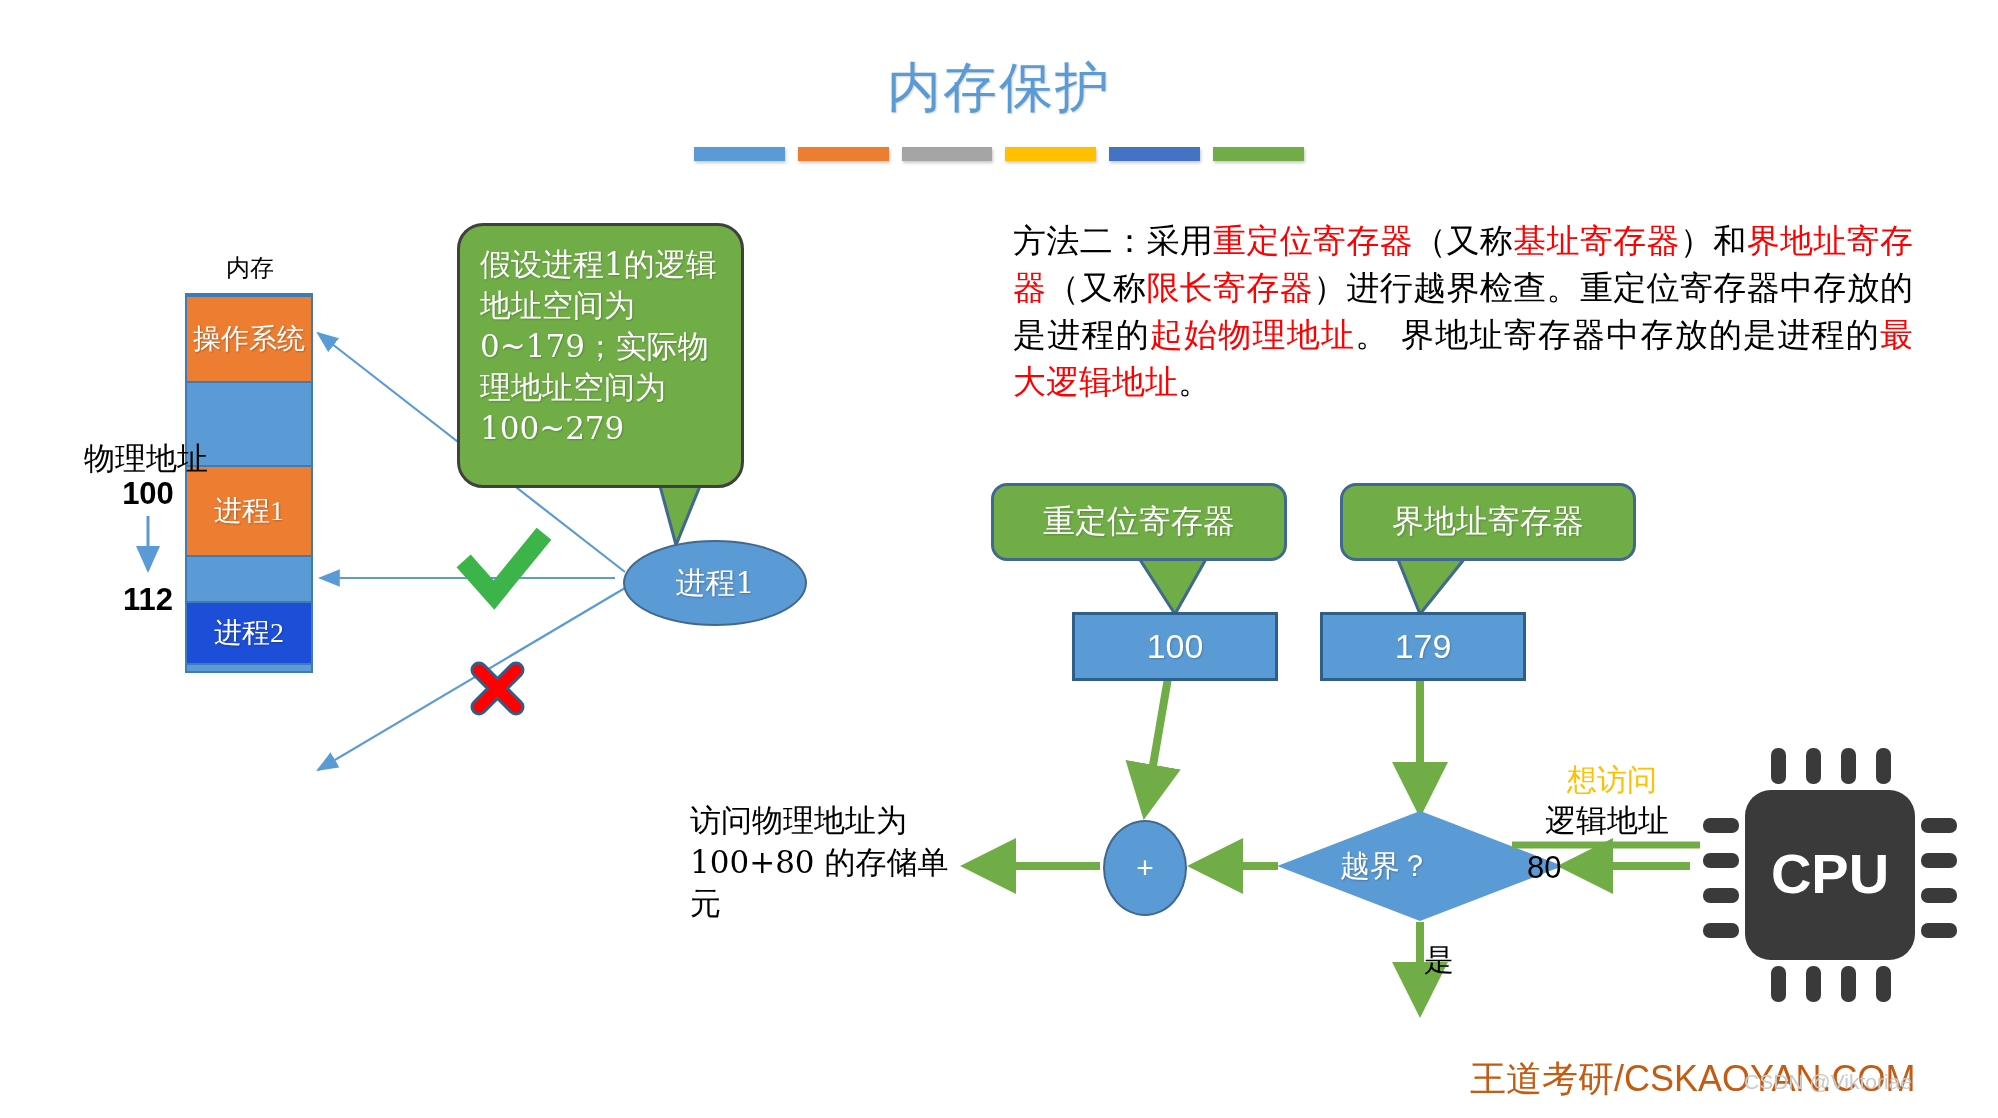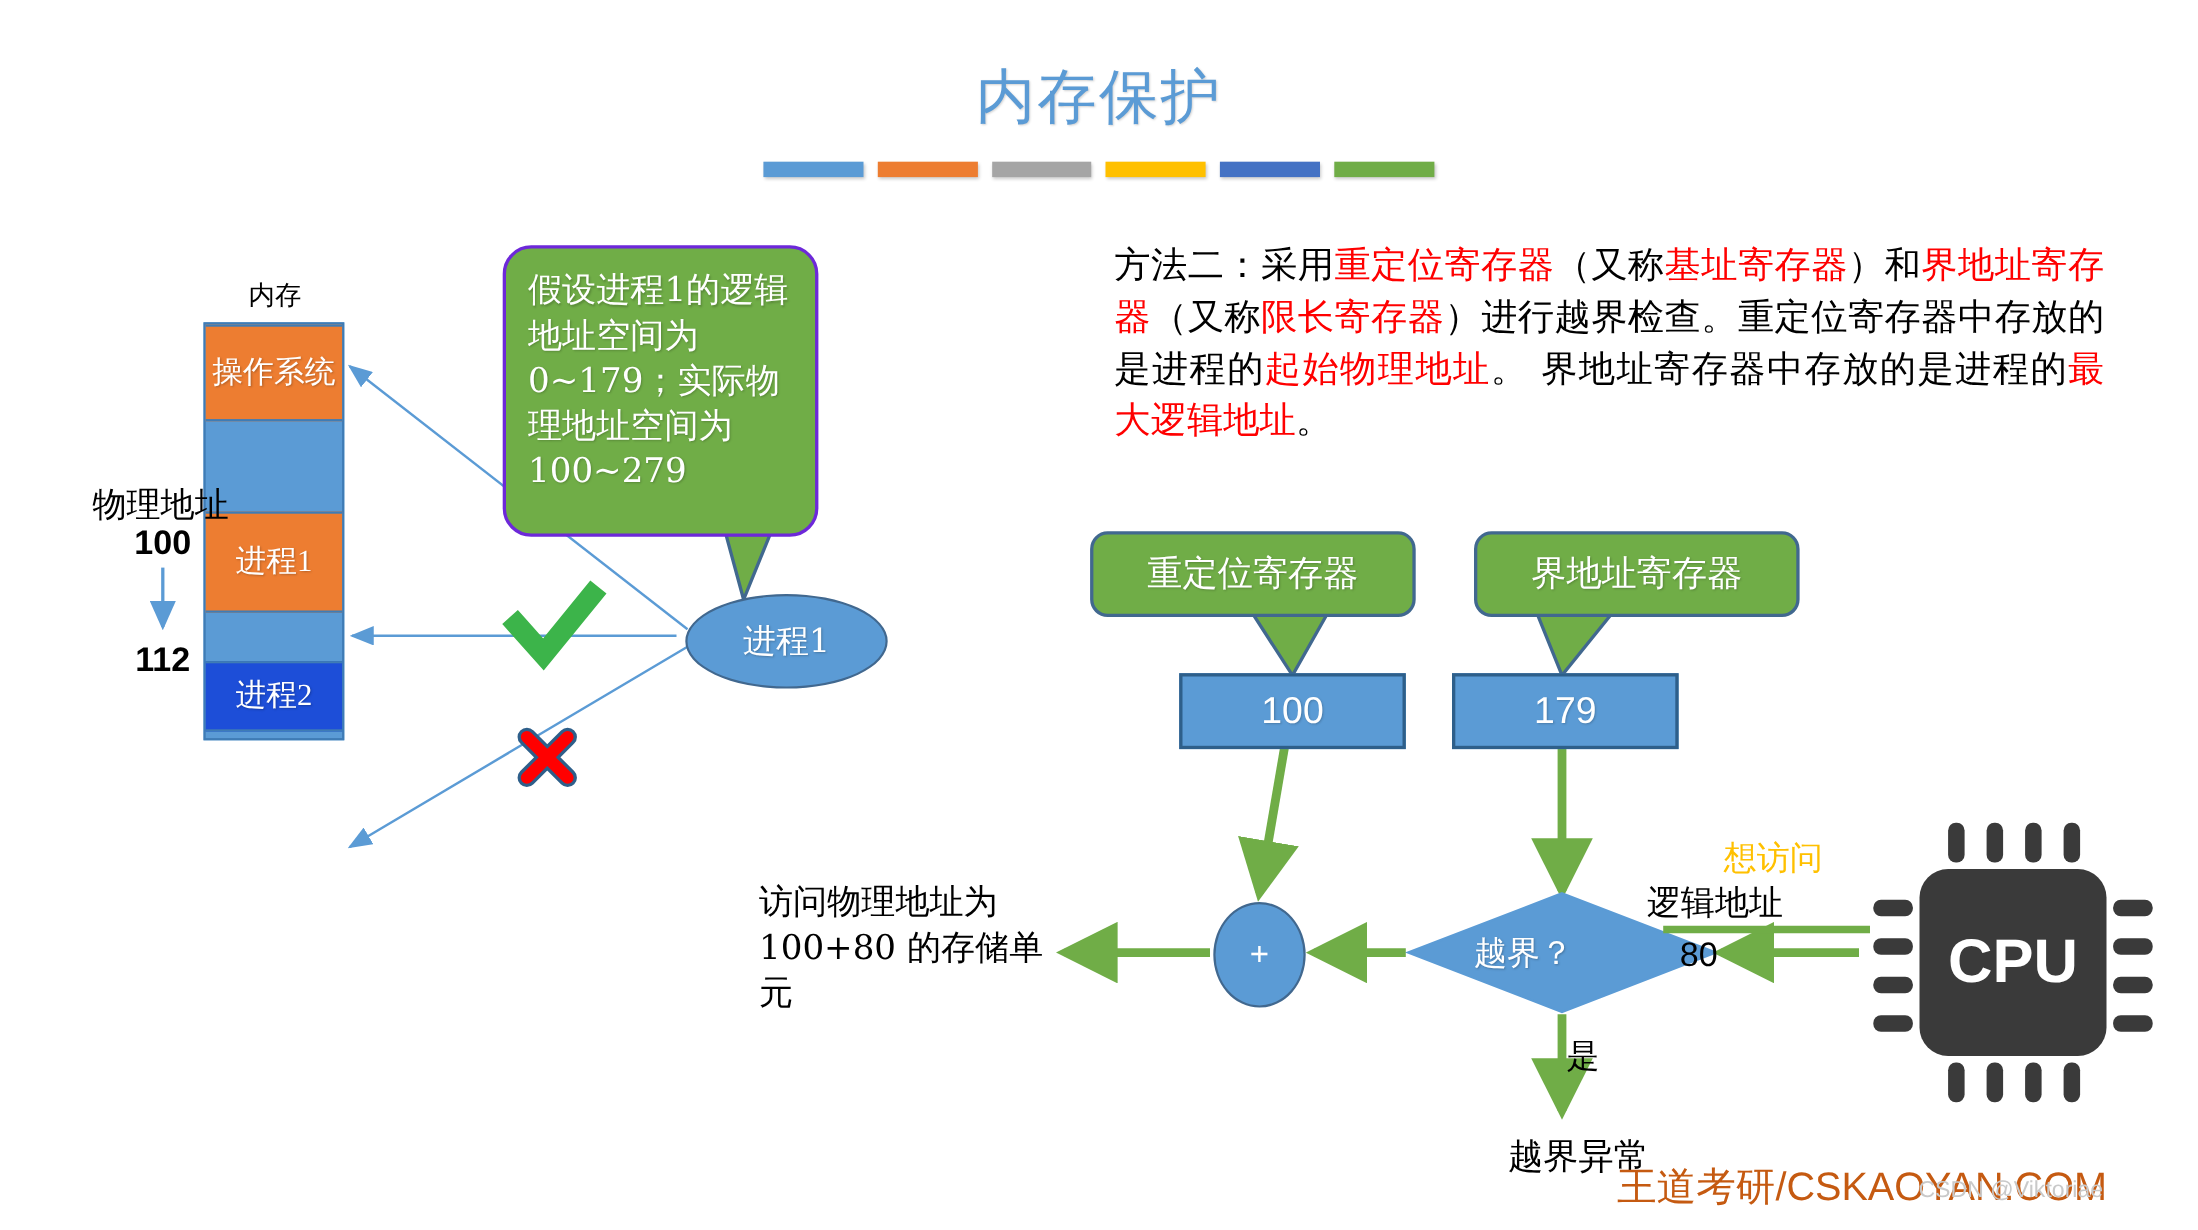--- a/index.html
+++ b/index.html
@@ -41,21 +41,21 @@
   #phys-label{left:38px;top:438px;width:170px;text-align:right;
     font-family:"DejaVu Serif","Liberation Serif",serif;font-size:31px;color:#000;}
   #addr-100{left:88px;top:476px;width:120px;text-align:center;
     font-size:31px;font-weight:bold;color:#000;}
   #addr-279{left:88px;top:582px;width:120px;text-align:center;
     font-size:31px;font-weight:bold;color:#000;}
 
   
   #callout{
     left:457px;top:223px;width:287px;height:265px;
-    background:#70ad47;border:3px solid #6d28d9;border-radius:26px;
+    background:#70ad47;border:3px solid #404040;border-radius:26px;
     color:#ffffff;font-family:"DejaVu Serif","Liberation Serif",serif;
     font-size:31px;line-height:1.32;padding:18px 20px;box-sizing:border-box;
     text-shadow:1px 1px 2px rgba(0,0,0,.22);
   }
   
   #proc1-ellipse{
     left:623px;top:540px;width:180px;height:82px;border-radius:50%;
     background:#5b9bd5;border:2px solid #41688f;color:#fff;
     display:flex;align-items:center;justify-content:center;
     font-family:"DejaVu Serif","Liberation Serif",serif;font-size:30px;
@@ -105,21 +105,21 @@
     line-height:1.34;color:#000;
   }
   #yes-label{left:1424px;top:940px;font-family:"DejaVu Serif","Liberation Serif",serif;
     font-size:30px;color:#000;}
   #exception-text{left:1320px;top:1030px;width:230px;text-align:center;
     font-family:"DejaVu Serif","Liberation Serif",serif;font-size:32px;color:#000;}
 
   
   #cpu-want{left:1527px;top:760px;width:170px;text-align:center;
     font-family:"DejaVu Serif","Liberation Serif",serif;font-size:30px;color:#ffc000;}
-  #cpu-logical{left:1464px;top:800px;width:190px;text-align:center;
+  #cpu-logical{left:1512px;top:800px;width:190px;text-align:center;
     font-family:"DejaVu Serif","Liberation Serif",serif;font-size:31px;color:#000;}
   #cpu-value{left:1527px;top:850px;width:170px;text-align:left;
     font-family:Liberation Sans, sans-serif;font-size:31px;color:#000;}
 
   
   #watermark{left:1470px;top:1055px;
     font-size:36px;color:#c55a11;letter-spacing:0px;white-space:nowrap;}
   #watermark-csdn{left:1744px;top:1070px;font-size:21px;color:#c9c9c9;white-space:nowrap;}
 
   svg{position:absolute;left:0;top:0;width:1998px;height:1118px;
@@ -235,21 +235,20 @@
 
   <div class="abs reg-bubble" id="reg-bub-1">重定位寄存器</div>
   <div class="abs reg-bubble" id="reg-bub-2">界地址寄存器</div>
   <div class="abs reg-box" id="reg-val-1">100</div>
   <div class="abs reg-box" id="reg-val-2">179</div>
 
   <div class="abs" id="plus-node">+</div>
   <div class="abs" id="diamond-label">越界？</div>
   <div class="abs" id="access-text">访问物理地址为 100+80 的存储单元</div>
   <div class="abs" id="yes-label">是</div>
-  <div class="abs" id="exception-text">越界异常</div>
 
   <div class="abs" id="cpu-want" style="color: rgb(255, 192, 0);">想访问</div>
   <div class="abs" id="cpu-logical">逻辑地址</div>
   <div class="abs" id="cpu-value">80</div>
 
   <div class="abs" id="watermark">王道考研/CSKAOYAN.COM</div>
   <div class="abs" id="watermark-csdn">CSDN @Viktoriae</div>
 
 </div>
 

